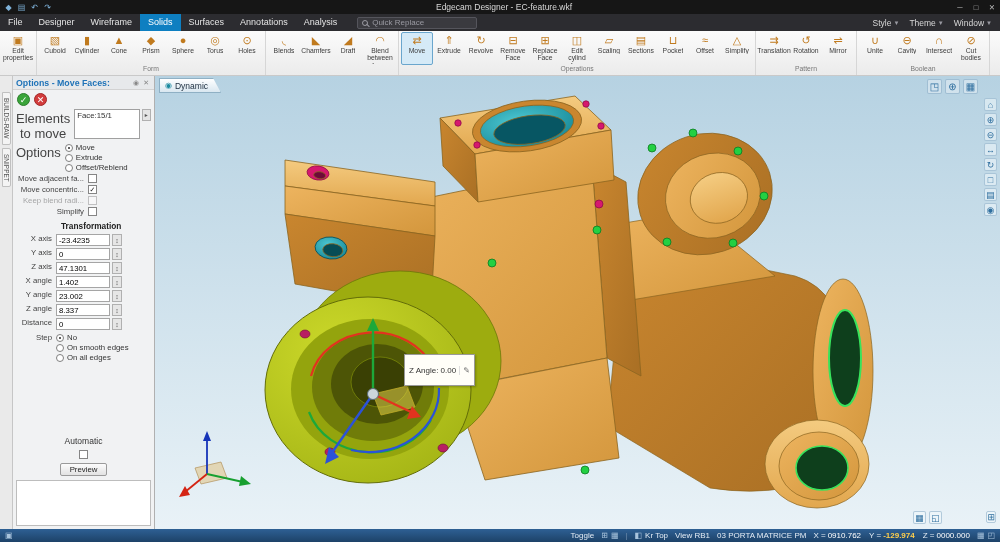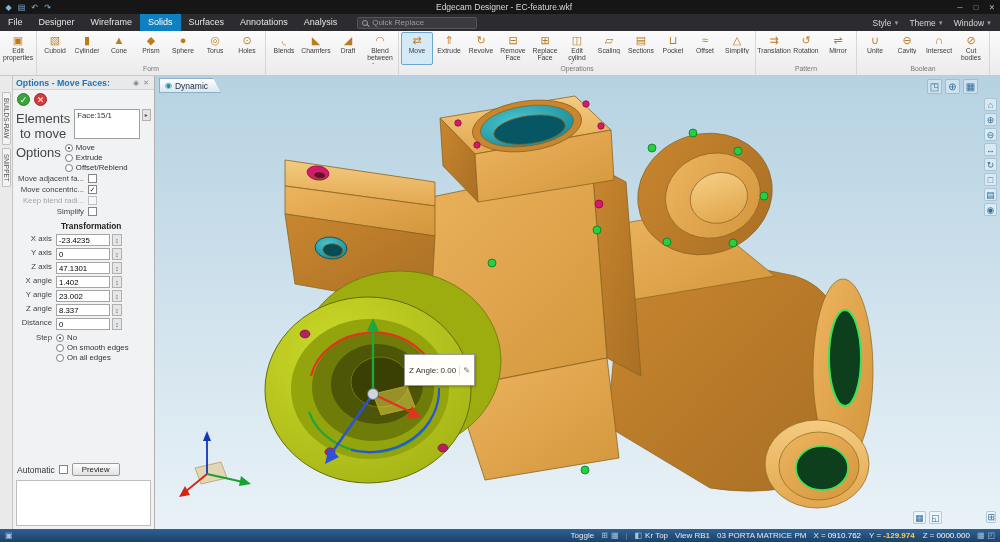--- a/index.html
+++ b/index.html
@@ -64,21 +64,21 @@
   .clabel { flex:0 0 72px; text-align:right; padding-right:4px; font-size:7.8px; color:#444; }
   .cbox { width:9px; height:9px; background:#fff; border:1px solid #858585; font-size:7px; line-height:8px; text-align:center; color:#222; }
   .cbox.checked::after { content:"✓"; }
   .section-title { font-weight:bold; font-size:8.3px; padding:4px 4px 2px; color:#222;margin-left:44px; }
   .num-row { display:flex; align-items:flex-start; padding:1px 3px; }
   .nlabel { flex:0 0 40px; text-align:right; padding-right:4px; font-size:7.8px; color:#444; }
   .nval { width:54px; height:12px; background:#fff; border:1px solid #a5a5a5; font-size:7.8px; padding:0 2px; font-family:"Liberation Sans",sans-serif; }
   .nstep { width:10px; height:12px; margin-left:2px; background:#e6e6e6; border:1px solid #b0b0b0; font-size:7px; line-height:11px; text-align:center; color:#555; }
   .step-block { display:flex; padding:2px 3px; }
   .panel-spacer { flex:1; }
-  .auto-row { display:flex; align-items:center; gap:4px; padding:2px 4px; }
+  .auto-row { display:flex; align-items:center; gap:4px; padding:2px 4px;flex-direction:column; }
   .pbtn { border:1px solid #9a9a9a; background:linear-gradient(#fcfcfc,#e2e2e2); border-radius:2px; font-size:7.8px; padding:1px 9px; color:#222; }
   .msg-area { height:46px; background:#fff; border:1px solid #bdbdbd; margin:2px 3px 3px; }
 
   
   .viewport { flex:1; position:relative; background:linear-gradient(#b6d2e2,#e9f2f7); overflow:hidden; }
   .viewport svg.scene { position:absolute; inset:0; }
   .vp-tab { position:absolute; left:4px; top:2px; height:15px; display:flex; align-items:center; gap:3px; padding:0 12px 0 5px; background:linear-gradient(#ffffff,#d9e7f0); border:1px solid #8fb0c4; font-size:8.5px; color:#234; clip-path:polygon(0 0, calc(100% - 8px) 0, 100% 100%, 0 100%); }
   .vp-tab-icon { color:#1b8aa0; font-size:8px; }
   .vp-topright { position:absolute; top:3px; right:22px; display:flex; gap:3px; }
   .vico { width:15px; height:15px; font-size:10px; line-height:14px; text-align:center; color:#2f6f9f; background:rgba(255,255,255,.35); border:1px solid rgba(120,160,190,.55); border-radius:2px; }

